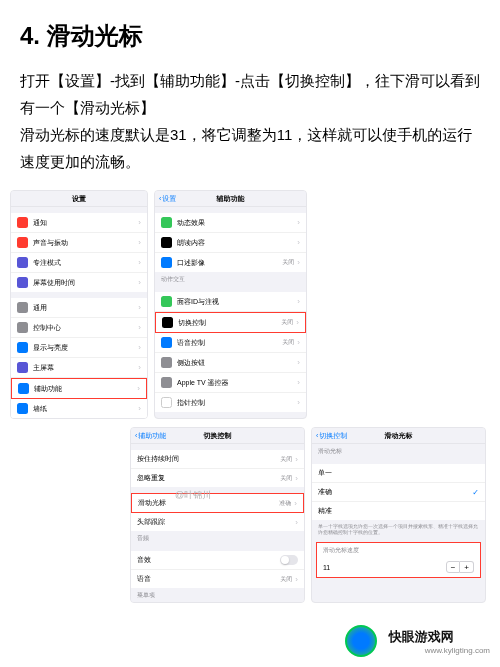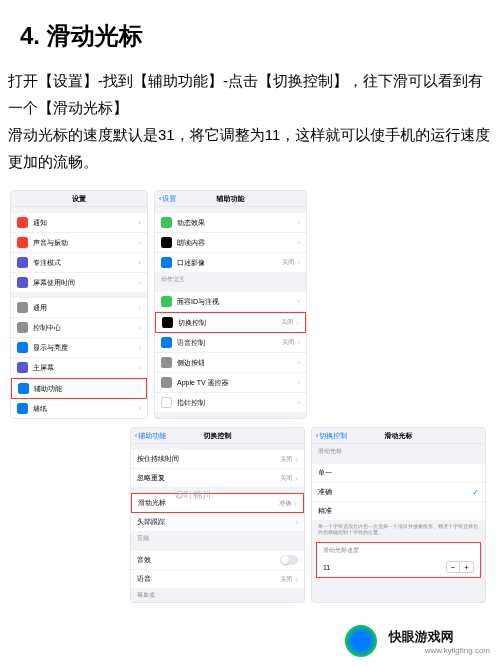--- a/index.html
+++ b/index.html
@@ -13,21 +13,21 @@
     }
     .page-title {
       font-size: 24px;
       font-weight: 700;
       padding: 20px 20px 15px;
       color: #000;
     }
     .body-text {
       font-size: 15px;
       line-height: 1.8;
-      padding: 0 8px 15px;
+      padding: 0 20px 15px;
       color: #000;
     }
     .screens-row { display: flex; padding: 0 10px; gap: 6px; }
     .screens-row.row2 { padding-left: 130px; margin-top: 8px; }
     .phone {
       background: #f2f2f7;
       border: 1px solid #e5e5ea;
       border-radius: 4px;
       font-size: 7px;
       color: #000;

